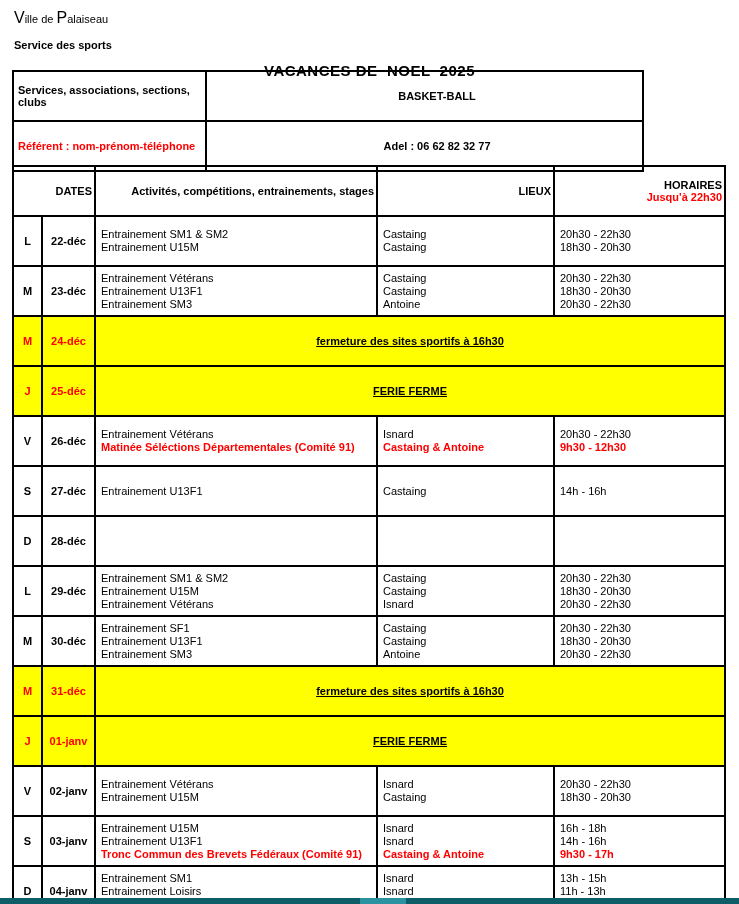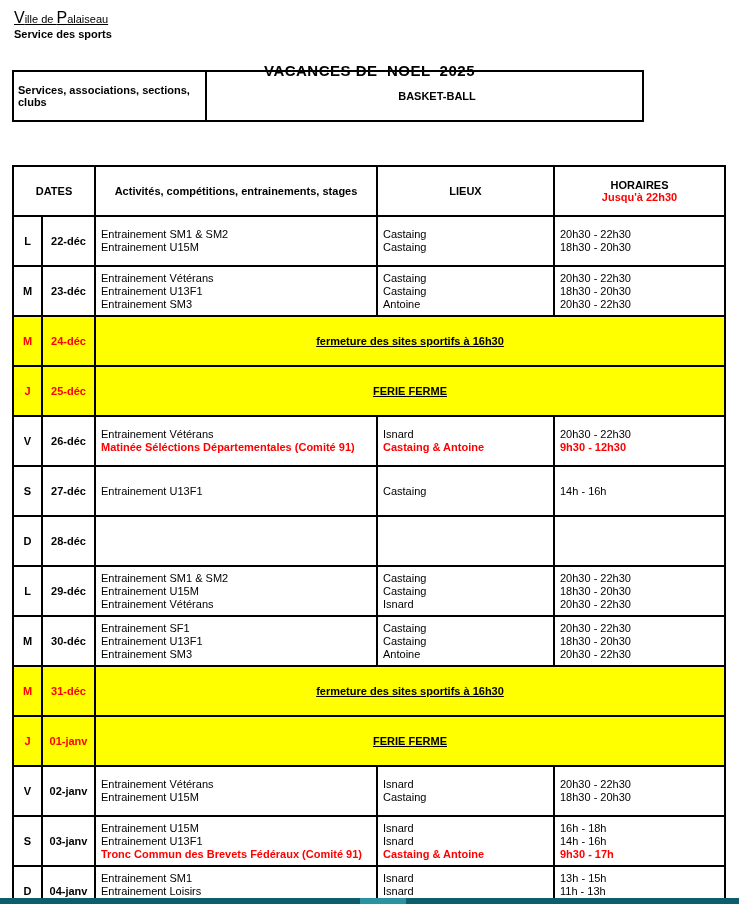--- a/index.html
+++ b/index.html
@@ -2,35 +2,35 @@
 <html><head>
 <meta charset="utf-8">
 <style>
   html,body{margin:0;padding:0;background:#fff;}
   .page{
     position:relative;width:739px;height:904px;background:#ffffff;
     font-family:"Liberation Sans",sans-serif;color:#000;overflow:hidden;
   }
   
   .logo{position:absolute;left:14px;top:10px;line-height:15px;}
-  .logo-line1{font-size:11px;text-decoration:underline;}
+  .logo-line1{font-size:11px;}
   .logo-line1 .big{font-size:16px;}
-  .logo-line2{font-size:11px;font-weight:bold;}
+  .logo-line2{font-size:11px;font-weight:bold;margin-top:11px;}
   .title{
     position:absolute;top:38px;left:0;right:0;text-align:center;
     font-weight:bold;font-size:15px;white-space:pre;letter-spacing:.5px;margin-top:24px;
   }
   
   table{border-collapse:collapse;table-layout:fixed;}
   td,th{border:2px solid #000;overflow:hidden;}
   .top-table{position:absolute;left:12px;top:70px;width:632px;}
   .top-table td{height:44px;font-size:11px;font-weight:bold;padding:2px 4px;vertical-align:middle;}
   .top-table .value{text-align:center;padding-left:29px;}
   .main-table{position:absolute;left:12px;top:165px;width:712px;font-size:11px;}
-  .main-table th{height:44px;font-size:11px;text-align:center;vertical-align:middle;padding:2px;}
+  .main-table th{height:44px;font-size:11px;text-align:right;vertical-align:middle;padding:2px;}
   .main-table tbody td{height:44px;vertical-align:middle;padding:2px 3px;}
   .day-cell,.date-cell{text-align:center;font-weight:bold;padding:0;}
   .line{line-height:13px;padding-left:2px;}
   .red{color:#FF0000;}
   .red-line{color:#FF0000;font-weight:bold;}
   tr.closed td{background:#FFFF00;}
   tr.closed .day-cell,tr.closed .date-cell{color:#FF0000;}
   .closure-message{text-align:center;font-weight:bold;text-decoration:underline;}
   
   .scrollbar{position:absolute;left:0;right:0;bottom:0;height:6px;background:#0D5E69;}
@@ -50,20 +50,24 @@
 
   <table class="top-table">
     <colgroup>
         <col style="width:193px">
         <col>
       </colgroup>
     <tbody>
       <tr>
         <td class="label">Services, associations, sections, clubs</td>
         <td class="value">BASKET-BALL</td>
+      </tr>
+      <tr>
+        <td class="label red">Référent : nom-prénom-téléphone</td>
+        <td class="value">Adel : 06 62 82 32 77</td>
       </tr>
     </tbody>
   </table>
 
   <table class="main-table">
     <colgroup>
       <col style="width:29px">
         <col style="width:53px">
         <col style="width:282px">
         <col style="width:177px">

